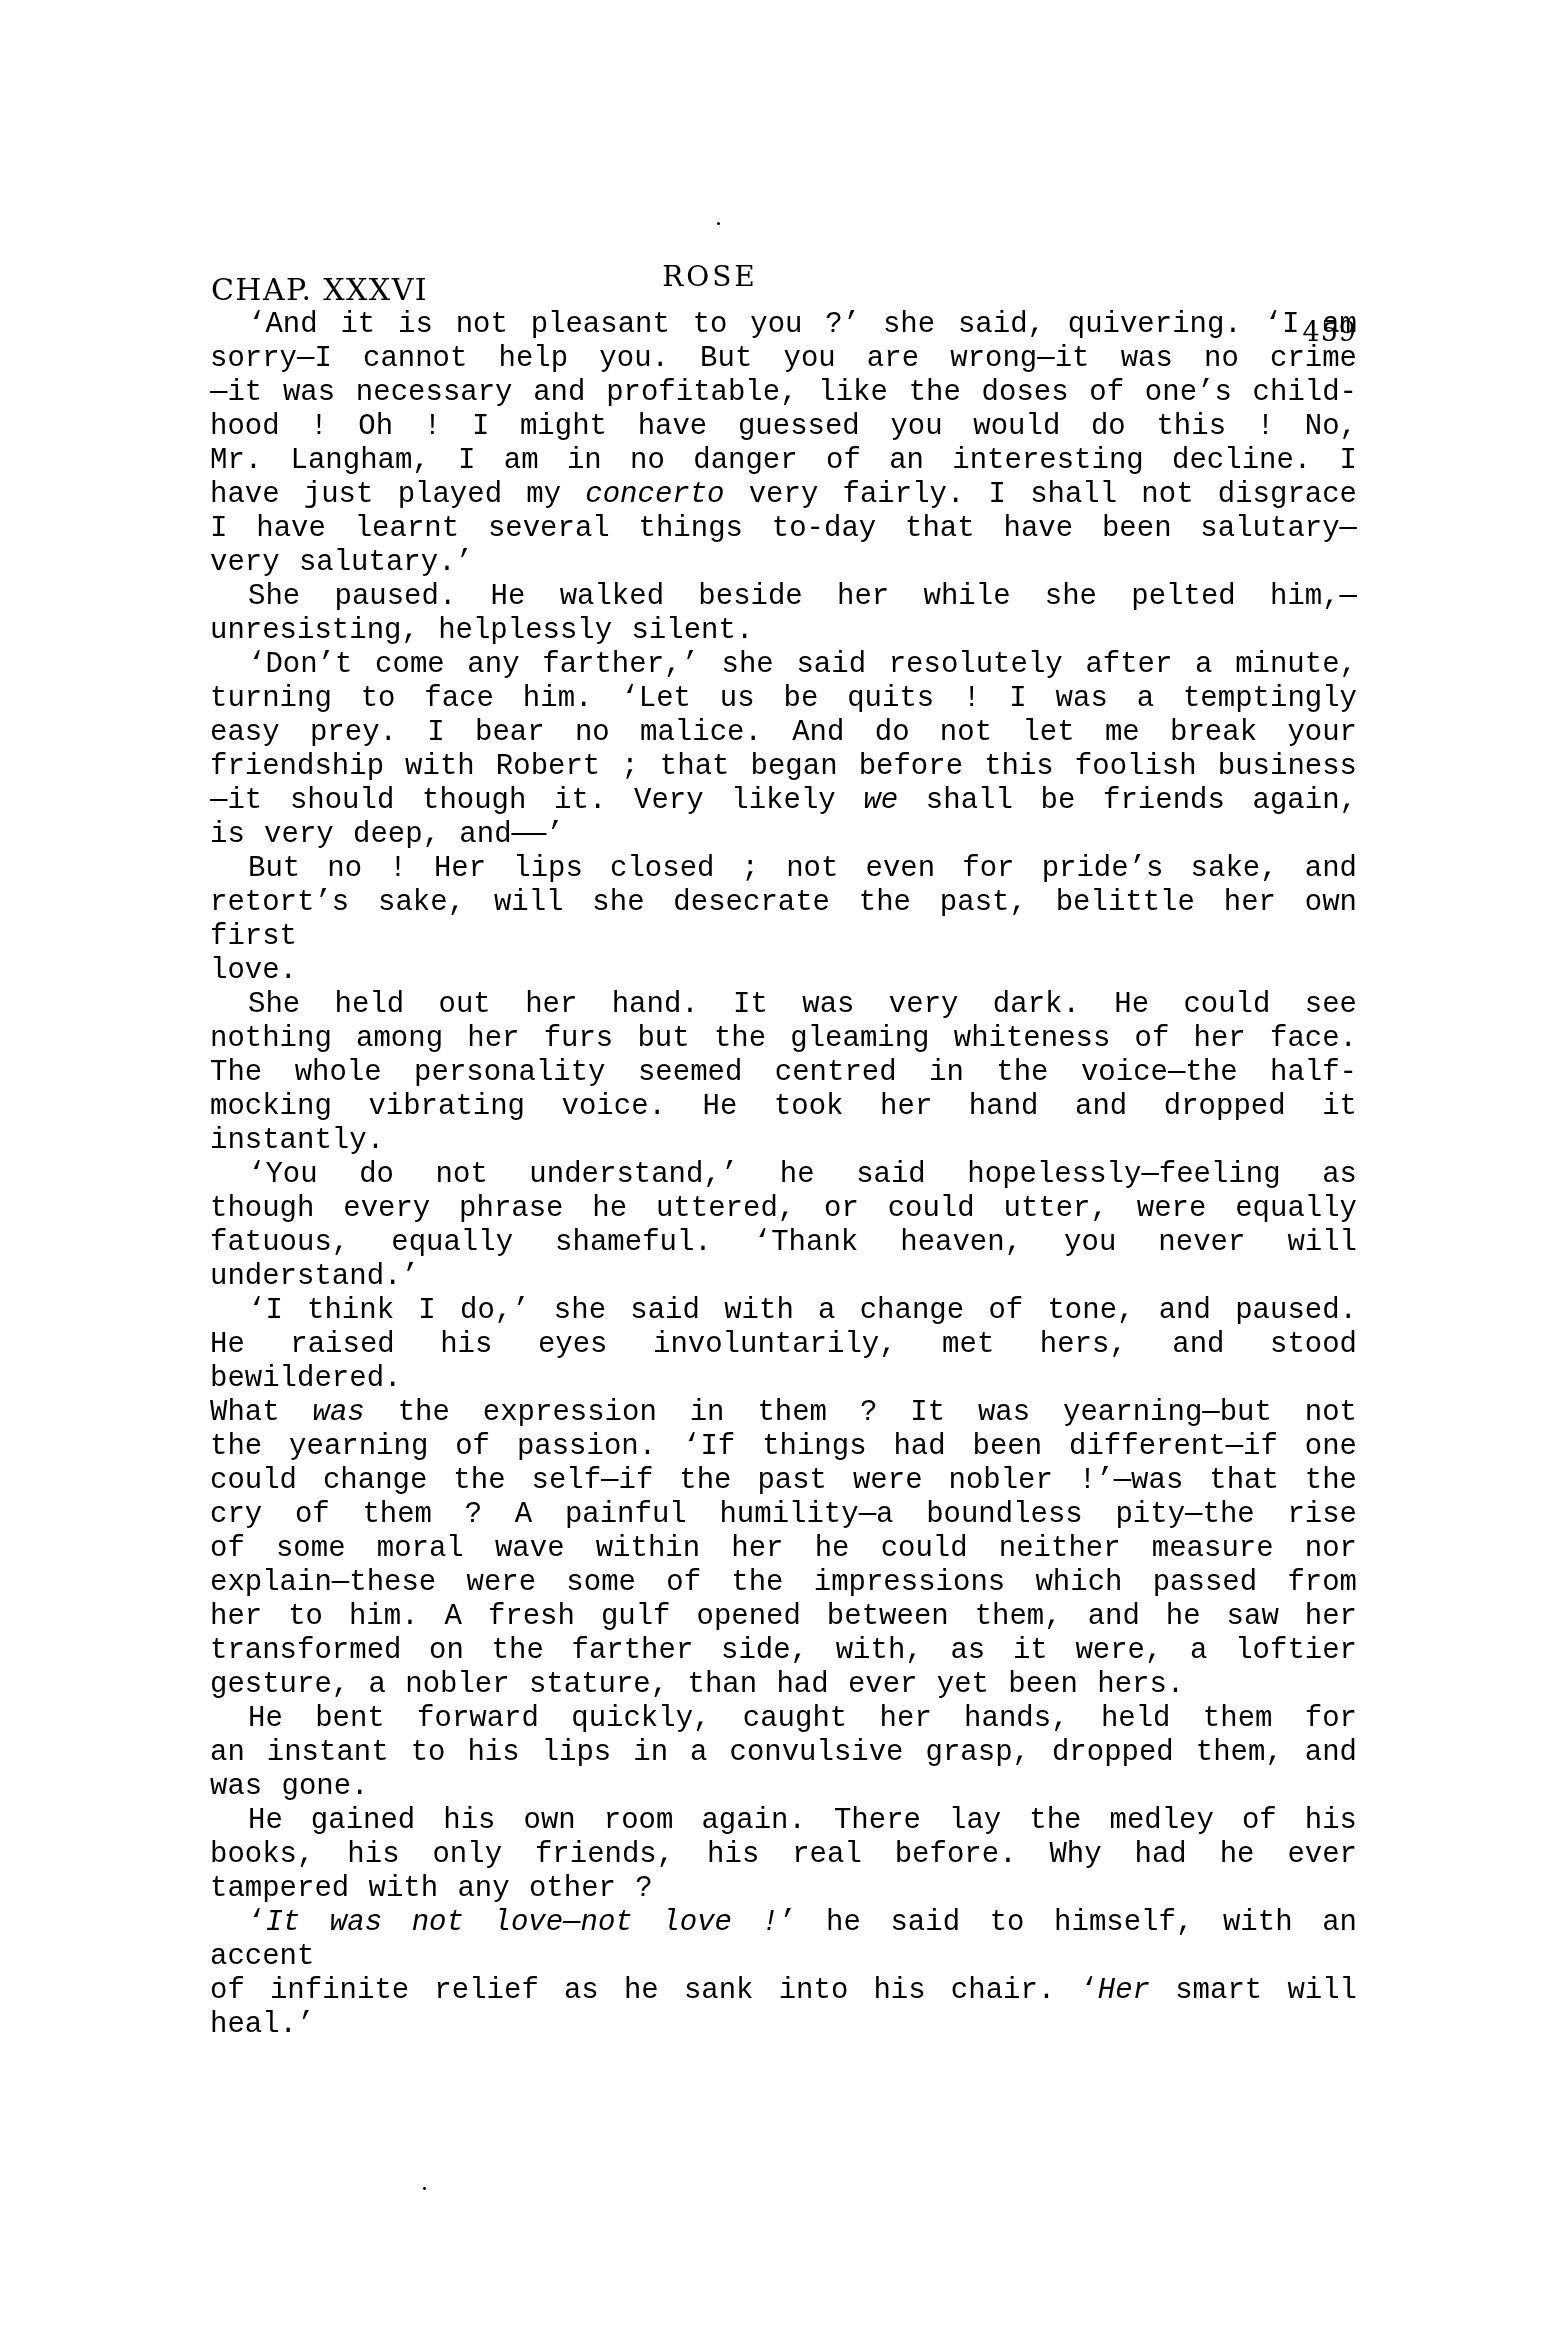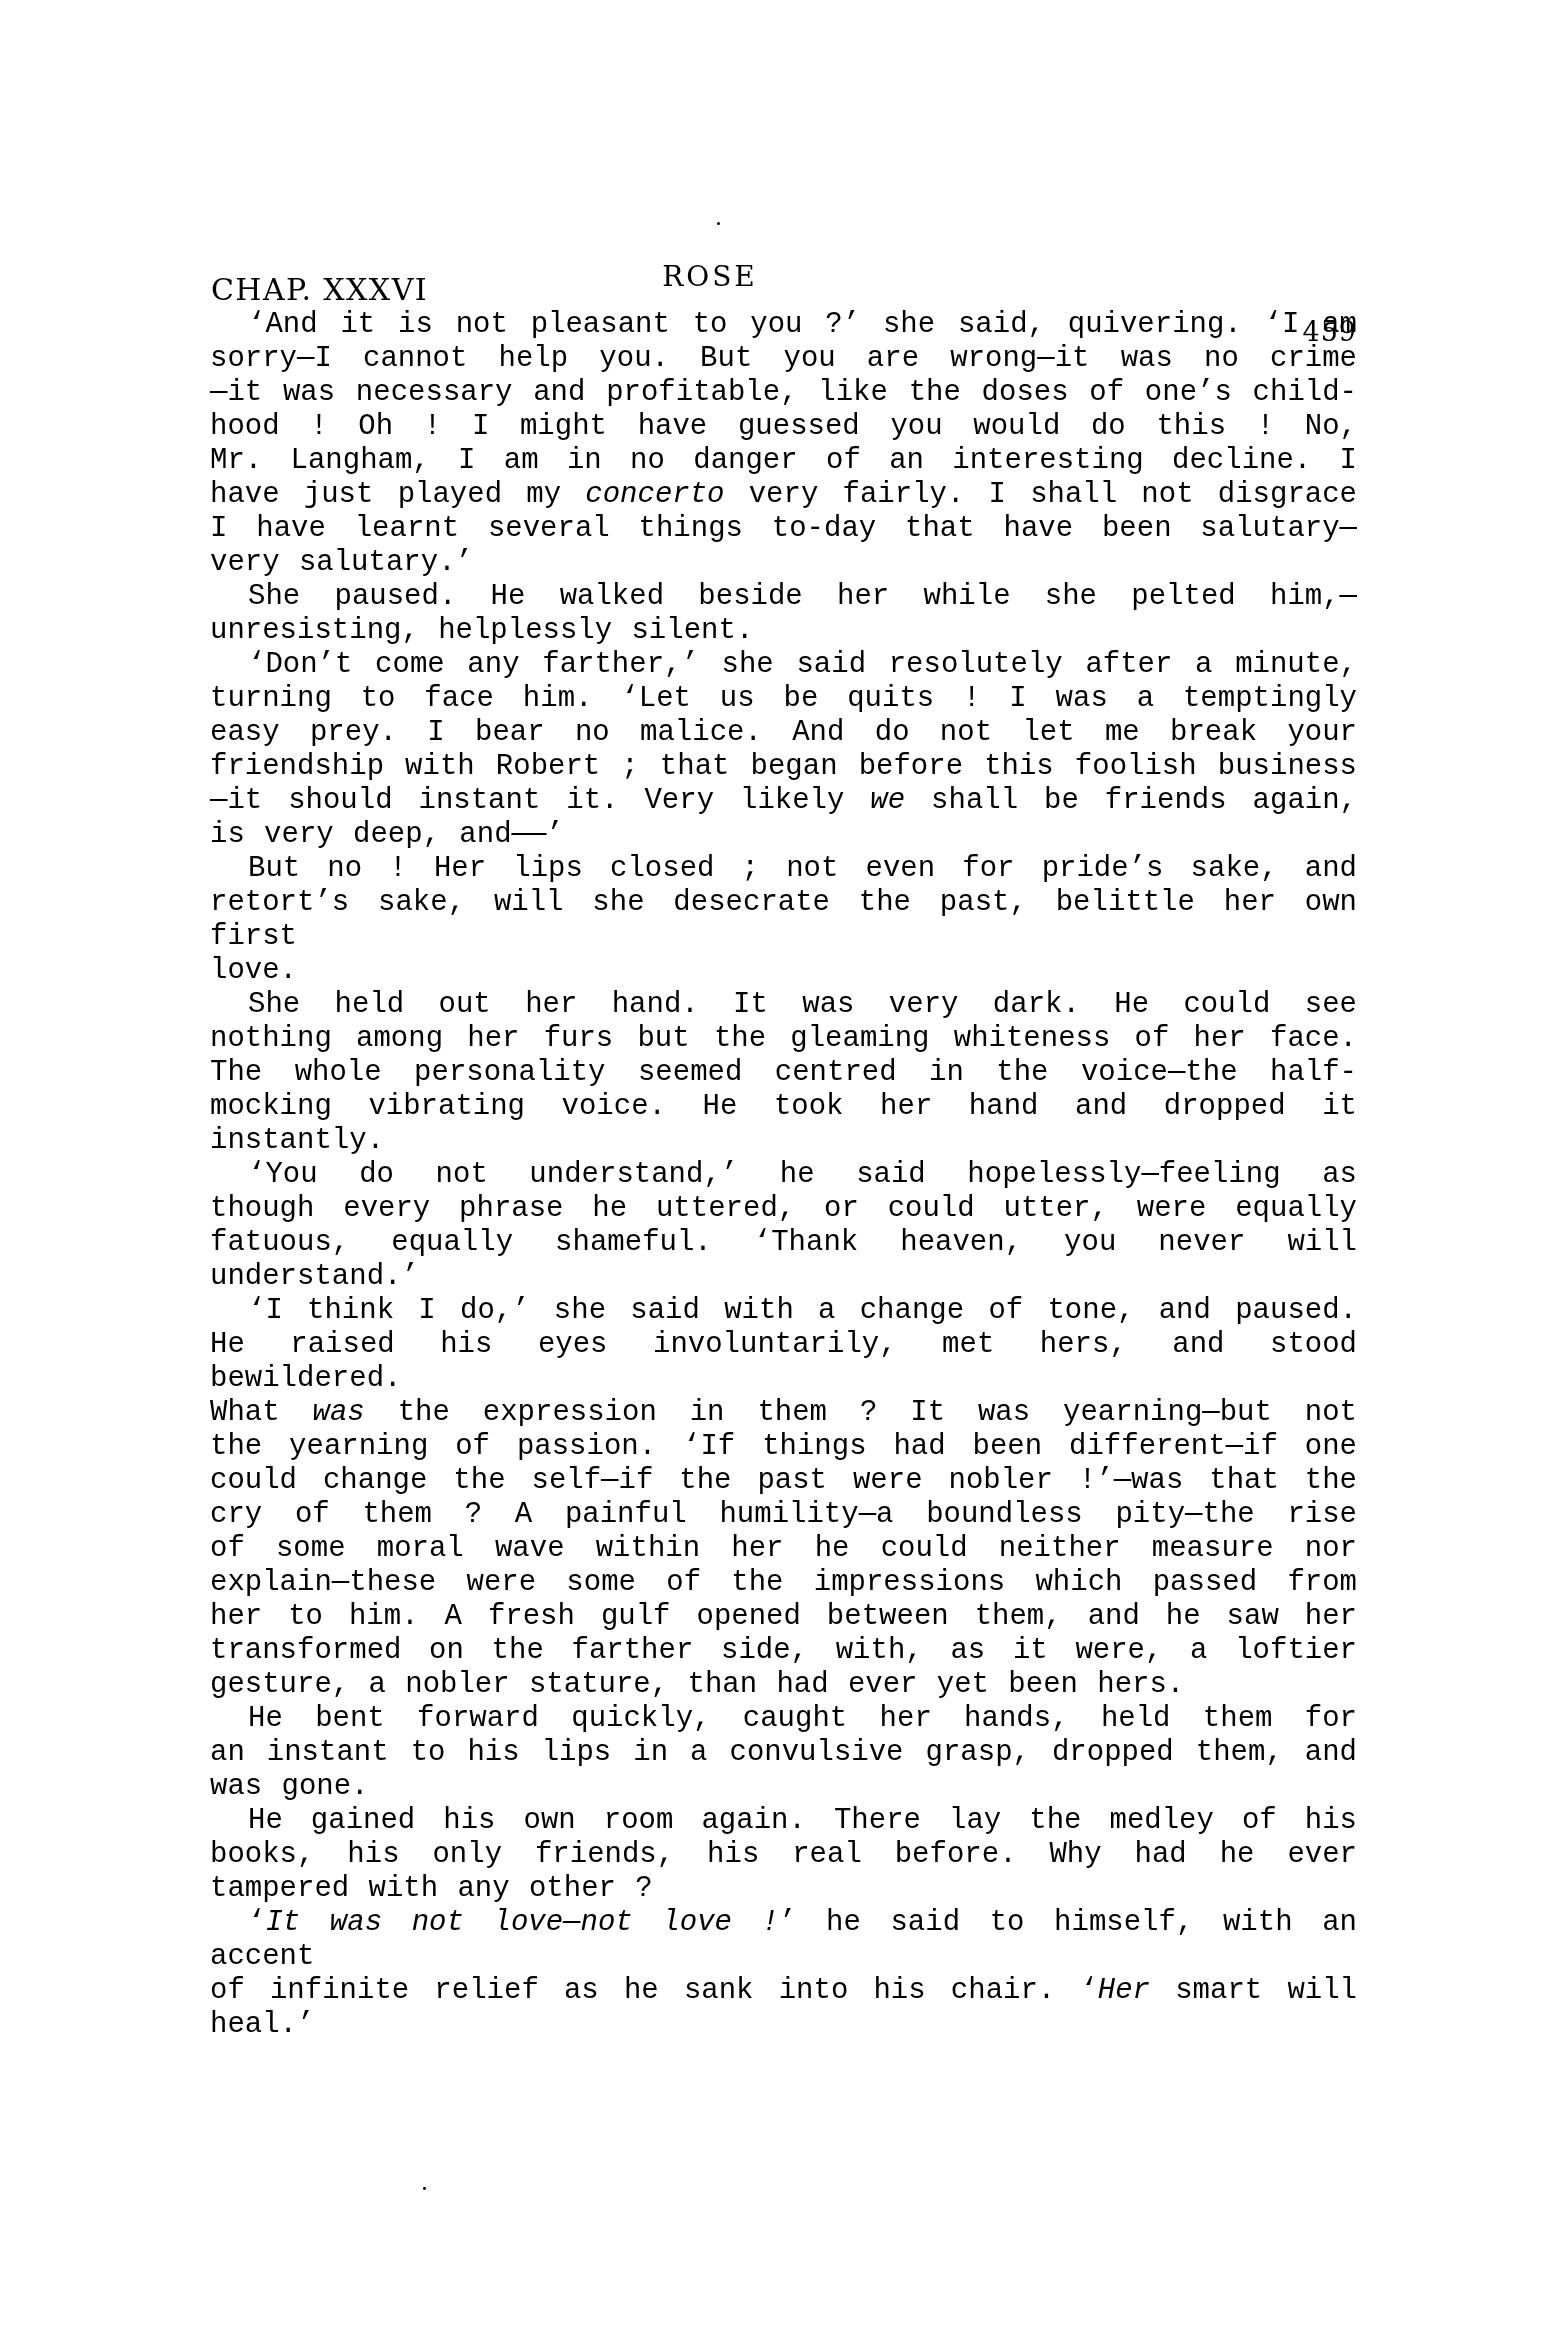--- a/index.html
+++ b/index.html
@@ -60,21 +60,21 @@
       </div>
       <div class="paragraph">
         <div class="line just indent"><span>She paused. He walked beside her while she pelted him,—</span></div>
         <div class="line"><span>unresisting, helplessly silent.</span></div>
       </div>
       <div class="paragraph">
         <div class="line just indent"><span>‘Don’t come any farther,’ she said resolutely after a minute,</span></div>
         <div class="line just"><span>turning to face him. ‘Let us be quits ! I was a temptingly</span></div>
         <div class="line just"><span>easy prey. I bear no malice. And do not let me break your</span></div>
         <div class="line just"><span>friendship with Robert ; that began before this foolish business</span></div>
-        <div class="line just"><span>—it should instant it. Very likely </span><span class="it">we</span><span> shall be friends again,</span></div>
+        <div class="line just"><span>—it should though it. Very likely </span><span class="it">we</span><span> shall be friends again,</span></div>
         <div class="line"><span>is very deep, and——’</span></div>
       </div>
       <div class="paragraph">
         <div class="line just indent"><span>But no ! Her lips closed ; not even for pride’s sake, and</span></div>
         <div class="line just"><span>retort’s sake, will she desecrate the past, belittle her own first</span></div>
         <div class="line"><span>love.</span></div>
       </div>
       <div class="paragraph">
         <div class="line just indent"><span>She held out her hand. It was very dark. He could see</span></div>
         <div class="line just"><span>nothing among her furs but the gleaming whiteness of her face.</span></div>

